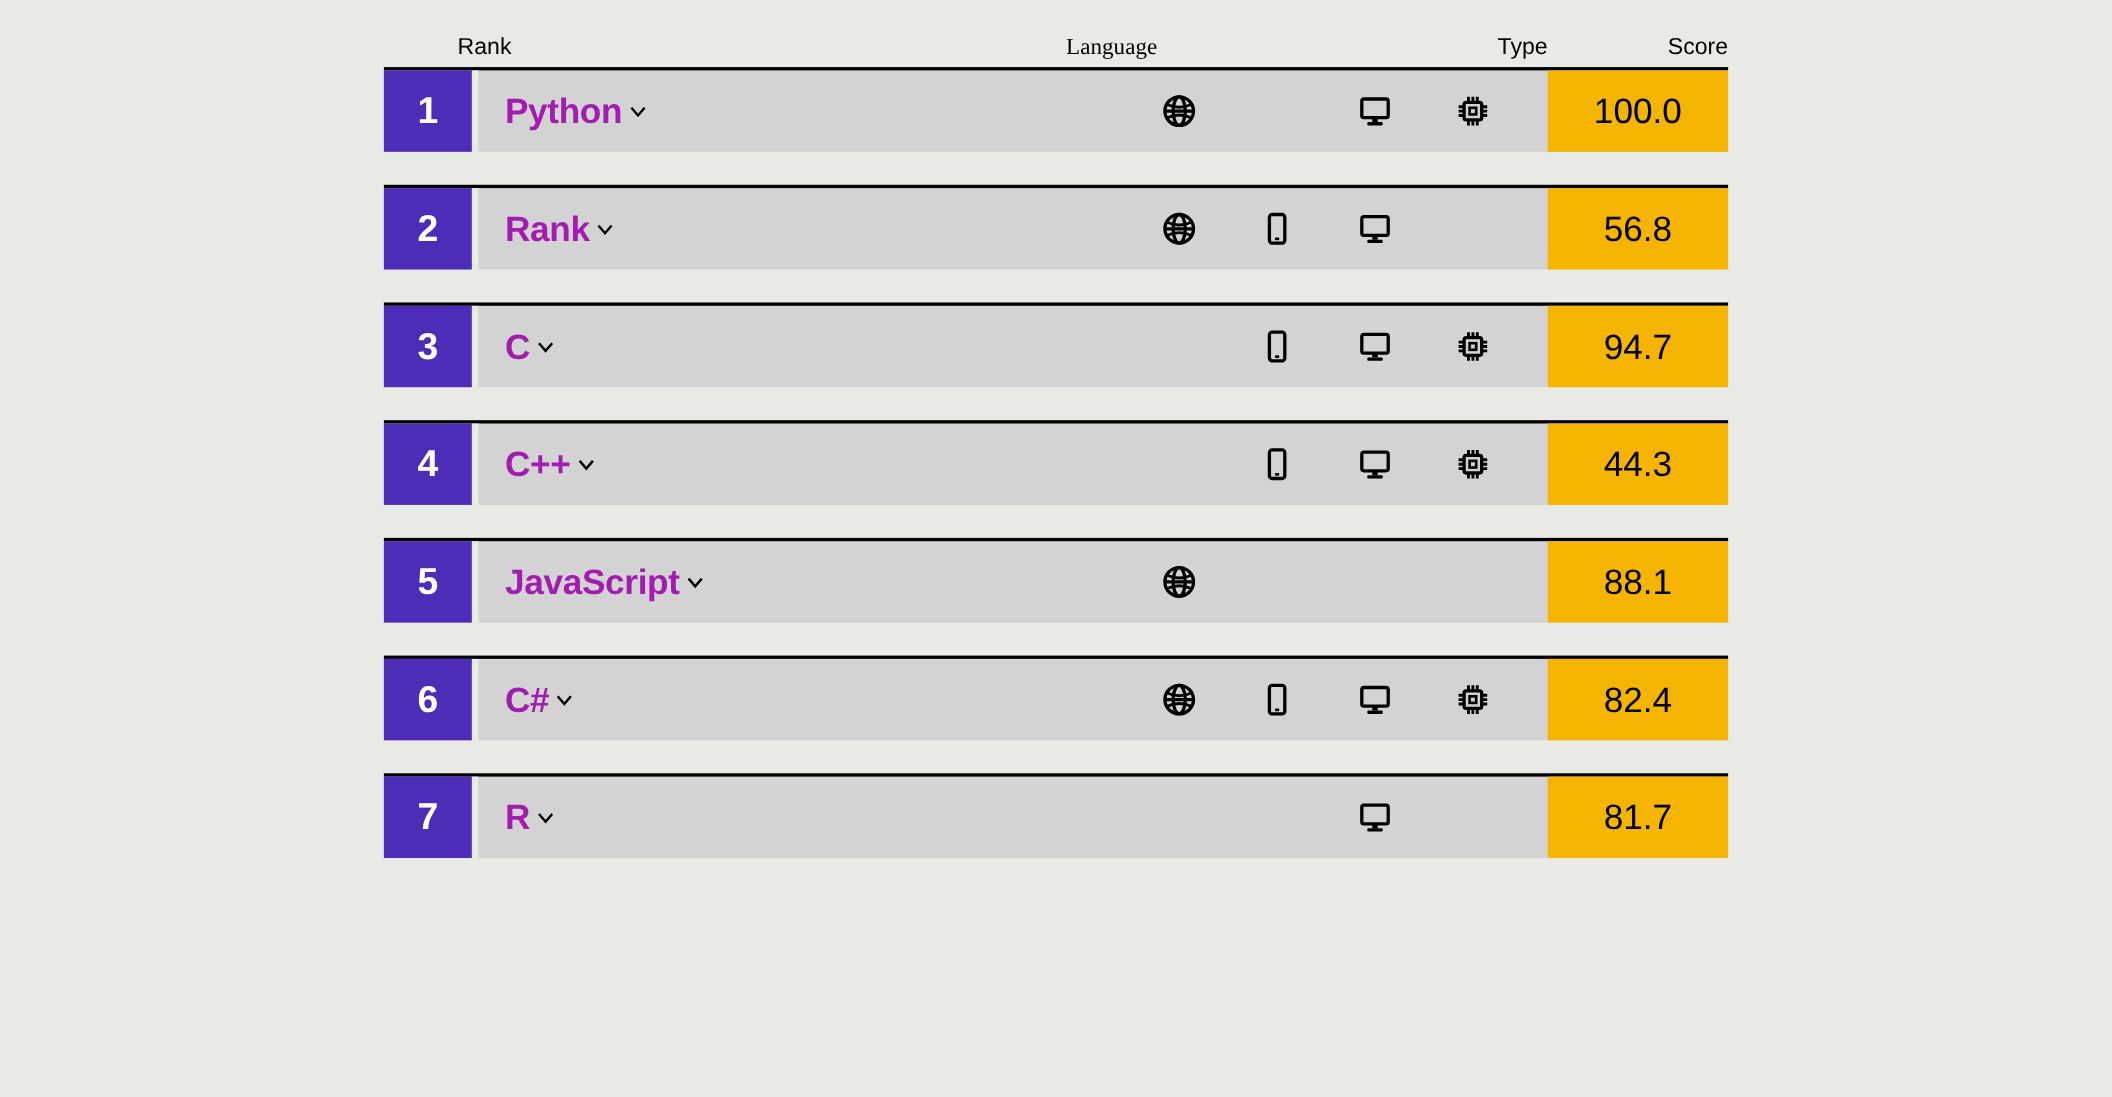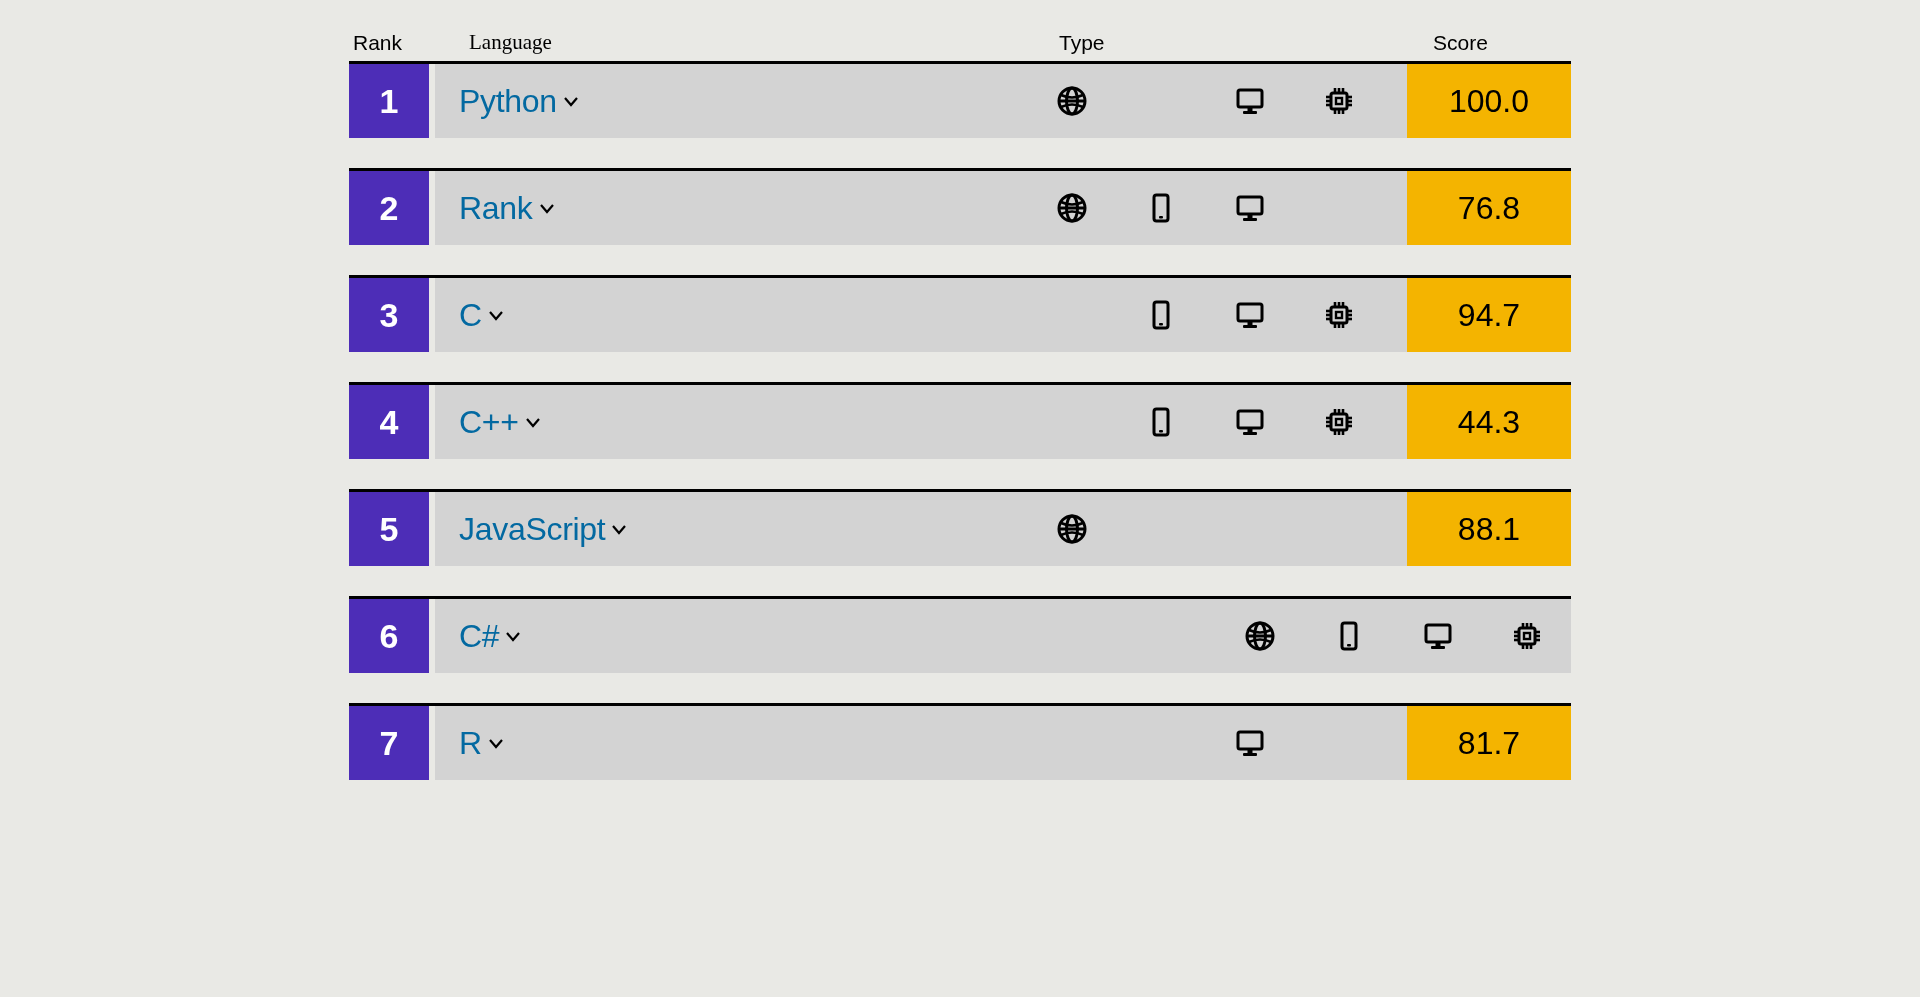--- a/index.html
+++ b/index.html
@@ -6,20 +6,21 @@
   body {
     background: #e9e9e5;
     font-family: "Helvetica Neue", Helvetica, Arial, sans-serif;
     width: 1920px;
     height: 997px;
     padding: 30px 0;
   }
   .container {
     width: 1222px;
     margin: 0 auto;
+    text-align: right;
   }
   .header-row {
     display: flex;
     align-items: flex-end;
     padding-bottom: 6px;
     font-size: 21px;
     color: #000;
     font-weight: 400;
   }
   .h-rank { width: 116px; padding-left: 4px; }
@@ -47,22 +48,22 @@
   .rank-gap {
     width: 6px;
     background: #e9e9e5;
   }
   .lang-cell {
     flex: 1;
     display: flex;
     align-items: center;
     padding-left: 24px;
     font-size: 32px;
-    color: #0369a1;
-    font-weight: 400;
+    color: #a21caf;
+    font-weight: 700;
     letter-spacing: -0.3px;
   }
   .lang-cell .chev {
     margin-left: 6px;
     display: inline-flex;
   }
   .type-cell {
     width: 355px;
     display: grid;
     grid-template-columns: repeat(4, 1fr);
@@ -147,21 +148,21 @@
               <use href="#ico-mobile"></use>
             </svg>
           </div>
           <div class="slot">
             <svg width="32" height="32" viewBox="0 0 32 32">
               <use href="#ico-desktop"></use>
             </svg>
           </div>
           <div class="slot"></div>
         </div>
-        <div class="score-cell">76.8</div>
+        <div class="score-cell">56.8</div>
       </div>
       <div class="row">
         <div class="rank-cell">3</div>
         <div class="rank-gap"></div>
         <div class="lang-cell">
           <span>C</span>
           <span class="chev">
             <svg width="16" height="14" viewBox="0 0 16 14">
               <use href="#ico-chev"></use>
             </svg>
@@ -267,20 +268,21 @@
             <svg width="32" height="32" viewBox="0 0 32 32">
               <use href="#ico-desktop"></use>
             </svg>
           </div>
           <div class="slot">
             <svg width="32" height="32" viewBox="0 0 32 32">
               <use href="#ico-embedded"></use>
             </svg>
           </div>
         </div>
+        <div class="score-cell">82.4</div>
       </div>
       <div class="row">
         <div class="rank-cell">7</div>
         <div class="rank-gap"></div>
         <div class="lang-cell">
           <span>R</span>
           <span class="chev">
             <svg width="16" height="14" viewBox="0 0 16 14">
               <use href="#ico-chev"></use>
             </svg>

